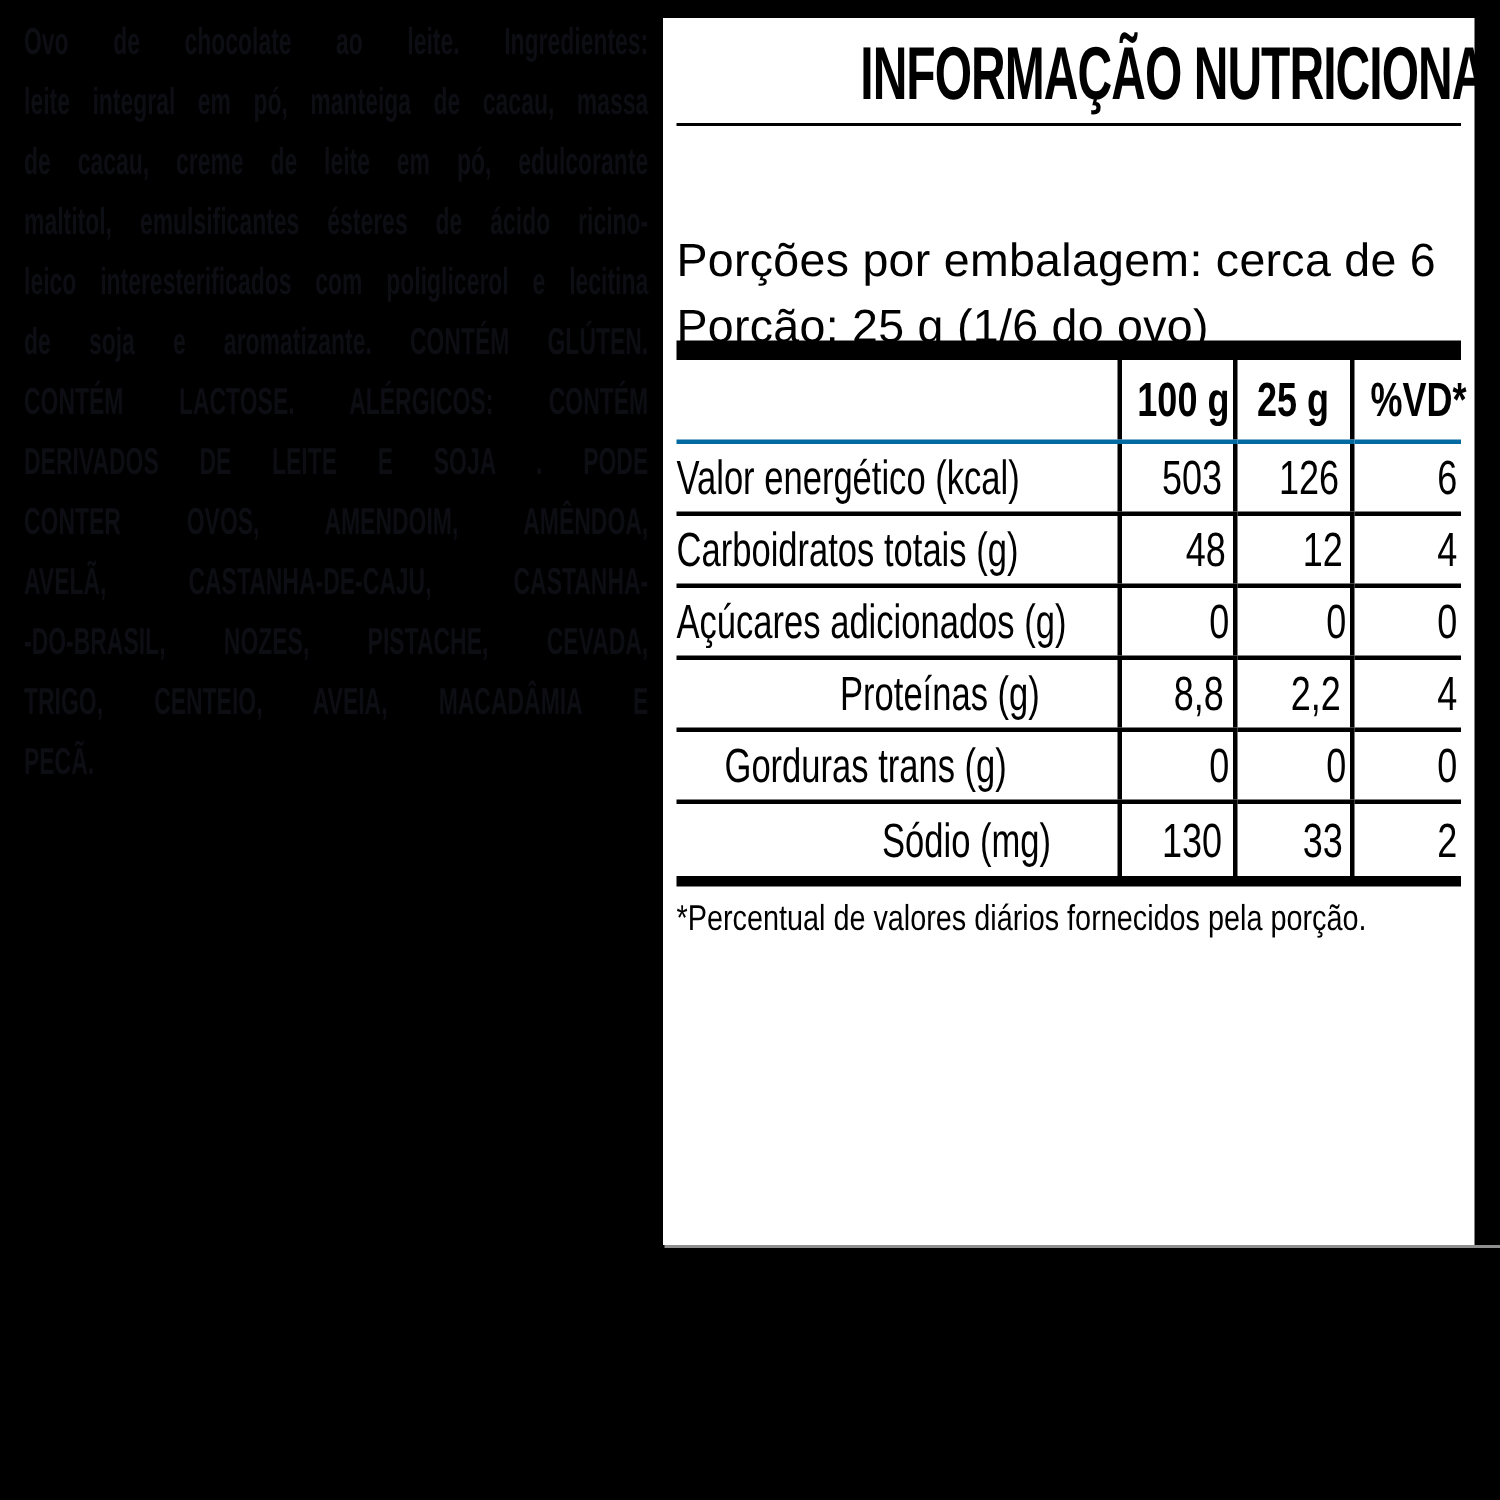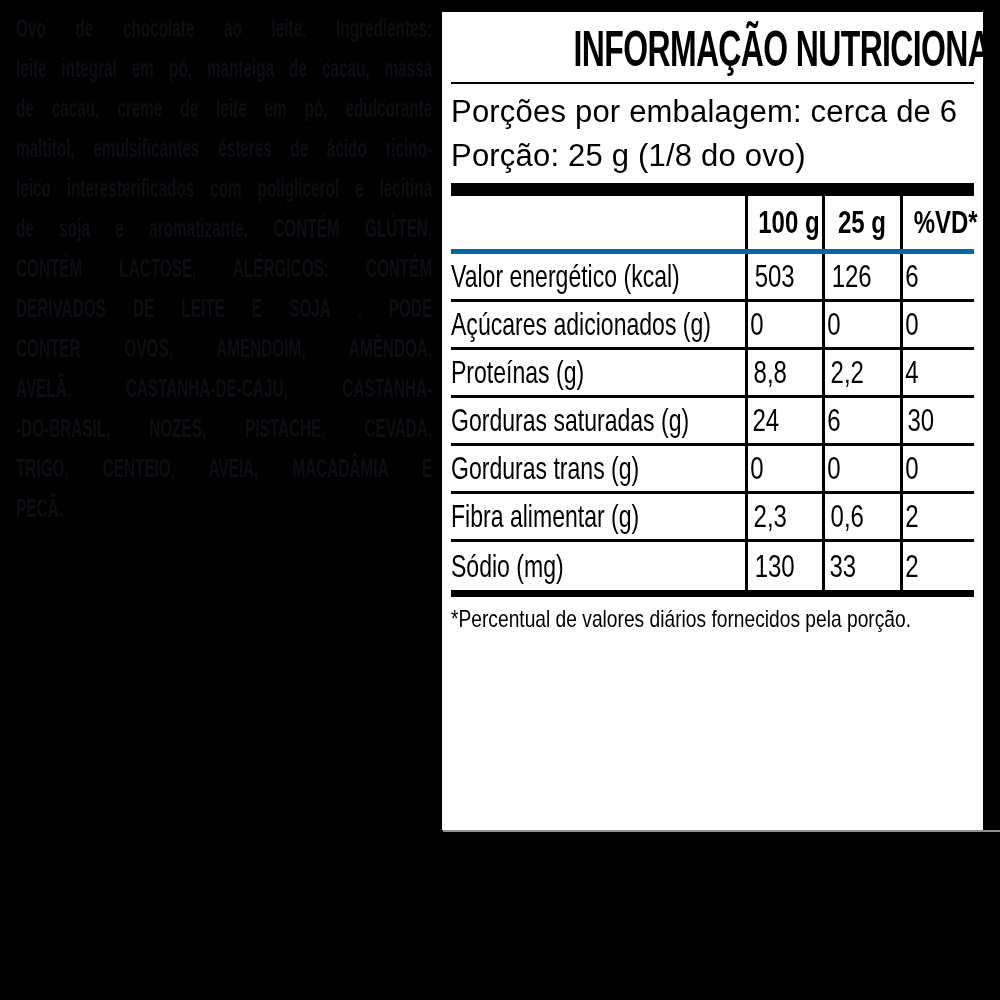--- a/index.html
+++ b/index.html
@@ -24,28 +24,28 @@
   .panel {
     position:absolute; left:442px; top:12px; width:541px; height:818px;
     background:#fff; color:#000; box-sizing:border-box; padding:0 9px; z-index:2;
   }
   .title { height:70px; line-height:74px; text-align:center; white-space:nowrap; }
   .title span {
     display:inline-block; transform:scaleX(0.64); transform-origin:50% 50%;
     font-weight:bold; font-size:50px; letter-spacing:-1px; white-space:nowrap;
   }
   .title-rule { height:2px; background:#000; }
-  .servings { height:99px; box-sizing:border-box; padding-top:6px; font-size:31px; line-height:44px; letter-spacing:0.2px; white-space:nowrap; }
+  .servings { height:99px; box-sizing:border-box; padding-top:24px; font-size:31px; line-height:44px; letter-spacing:0.2px; white-space:nowrap;margin-top:44px; }
   .thick-bar { height:13px; background:#000; }
 
   table.nutri { width:523px; border-collapse:collapse; table-layout:fixed; }
   table.nutri th, table.nutri td { padding:0; vertical-align:middle; overflow:visible; }
-  table.nutri thead th { height:53px; border-bottom:5px solid #0369a1; font-weight:bold; text-align:center; }
+  table.nutri thead th { height:53px; border-bottom:3px solid #0369a1; font-weight:bold; text-align:center; }
   table.nutri thead th.lbl { text-align:left; }
-  table.nutri td { height:45px; border-bottom:3px solid #000; text-align:left; }
+  table.nutri td { height:45px; border-bottom:3px solid #000; text-align:right; }
   table.nutri tbody tr:last-child td { height:48px; border-bottom:none; }
   table.nutri th + th, table.nutri td + td { border-left:3px solid #000; }
   td.lbl { text-align:left; padding-left:2px; }
   .cell {
     display:inline-block; transform:scaleX(0.75); transform-origin:50% 50%;
     font-size:32px; white-space:nowrap;
   }
   thead .cell { font-weight:bold; }
   td.lbl .cell { transform:scaleX(0.72); transform-origin:0 50%; }
   td.ind1 { padding-left:16px; }
@@ -82,21 +82,21 @@
 
   <div class="edge-line"></div>
 
   <div class="panel">
 
     <div class="title"><span>INFORMAÇÃO NUTRICIONAL</span></div>
     <div class="title-rule"></div>
 
     <div class="servings">
       <div>Porções por embalagem: cerca de 6</div>
-      <div>Porção: 25 g (1/8 do ovo)</div>
+      <div>Porção: 25 g (1/6 do ovo)</div>
     </div>
 
     <div class="thick-bar"></div>
 
     <table class="nutri">
       <colgroup>
           <col style="width:295px">
           <col style="width:77px">
           <col style="width:78px">
           <col style="width:73px">
@@ -110,48 +110,42 @@
         </tr>
       </thead>
       <tbody>
         <tr>
           <td class="lbl"><span class="cell">Valor energético (kcal)</span></td>
           <td><span class="cell">503</span></td>
           <td><span class="cell">126</span></td>
           <td><span class="cell">6</span></td>
         </tr>
         <tr>
+          <td class="lbl"><span class="cell">Carboidratos totais (g)</span></td>
+          <td><span class="cell">48</span></td>
+          <td><span class="cell">12</span></td>
+          <td><span class="cell">4</span></td>
+        </tr>
+        <tr>
           <td class="lbl ind2"><span class="cell">Açúcares adicionados (g)</span></td>
           <td><span class="cell">0</span></td>
           <td><span class="cell">0</span></td>
           <td><span class="cell">0</span></td>
         </tr>
         <tr>
           <td class="lbl"><span class="cell">Proteínas (g)</span></td>
           <td><span class="cell">8,8</span></td>
           <td><span class="cell">2,2</span></td>
           <td><span class="cell">4</span></td>
         </tr>
         <tr>
-          <td class="lbl ind1"><span class="cell">Gorduras saturadas (g)</span></td>
-          <td><span class="cell">24</span></td>
-          <td><span class="cell">6</span></td>
-          <td><span class="cell">30</span></td>
-        </tr>
-        <tr>
           <td class="lbl ind1"><span class="cell">Gorduras trans (g)</span></td>
           <td><span class="cell">0</span></td>
           <td><span class="cell">0</span></td>
           <td><span class="cell">0</span></td>
-        </tr>
-        <tr>
-          <td class="lbl"><span class="cell">Fibra alimentar (g)</span></td>
-          <td><span class="cell">2,3</span></td>
-          <td><span class="cell">0,6</span></td>
-          <td><span class="cell">2</span></td>
         </tr>
         <tr>
           <td class="lbl"><span class="cell">Sódio (mg)</span></td>
           <td><span class="cell">130</span></td>
           <td><span class="cell">33</span></td>
           <td><span class="cell">2</span></td>
         </tr>
       </tbody>
     </table>
 

